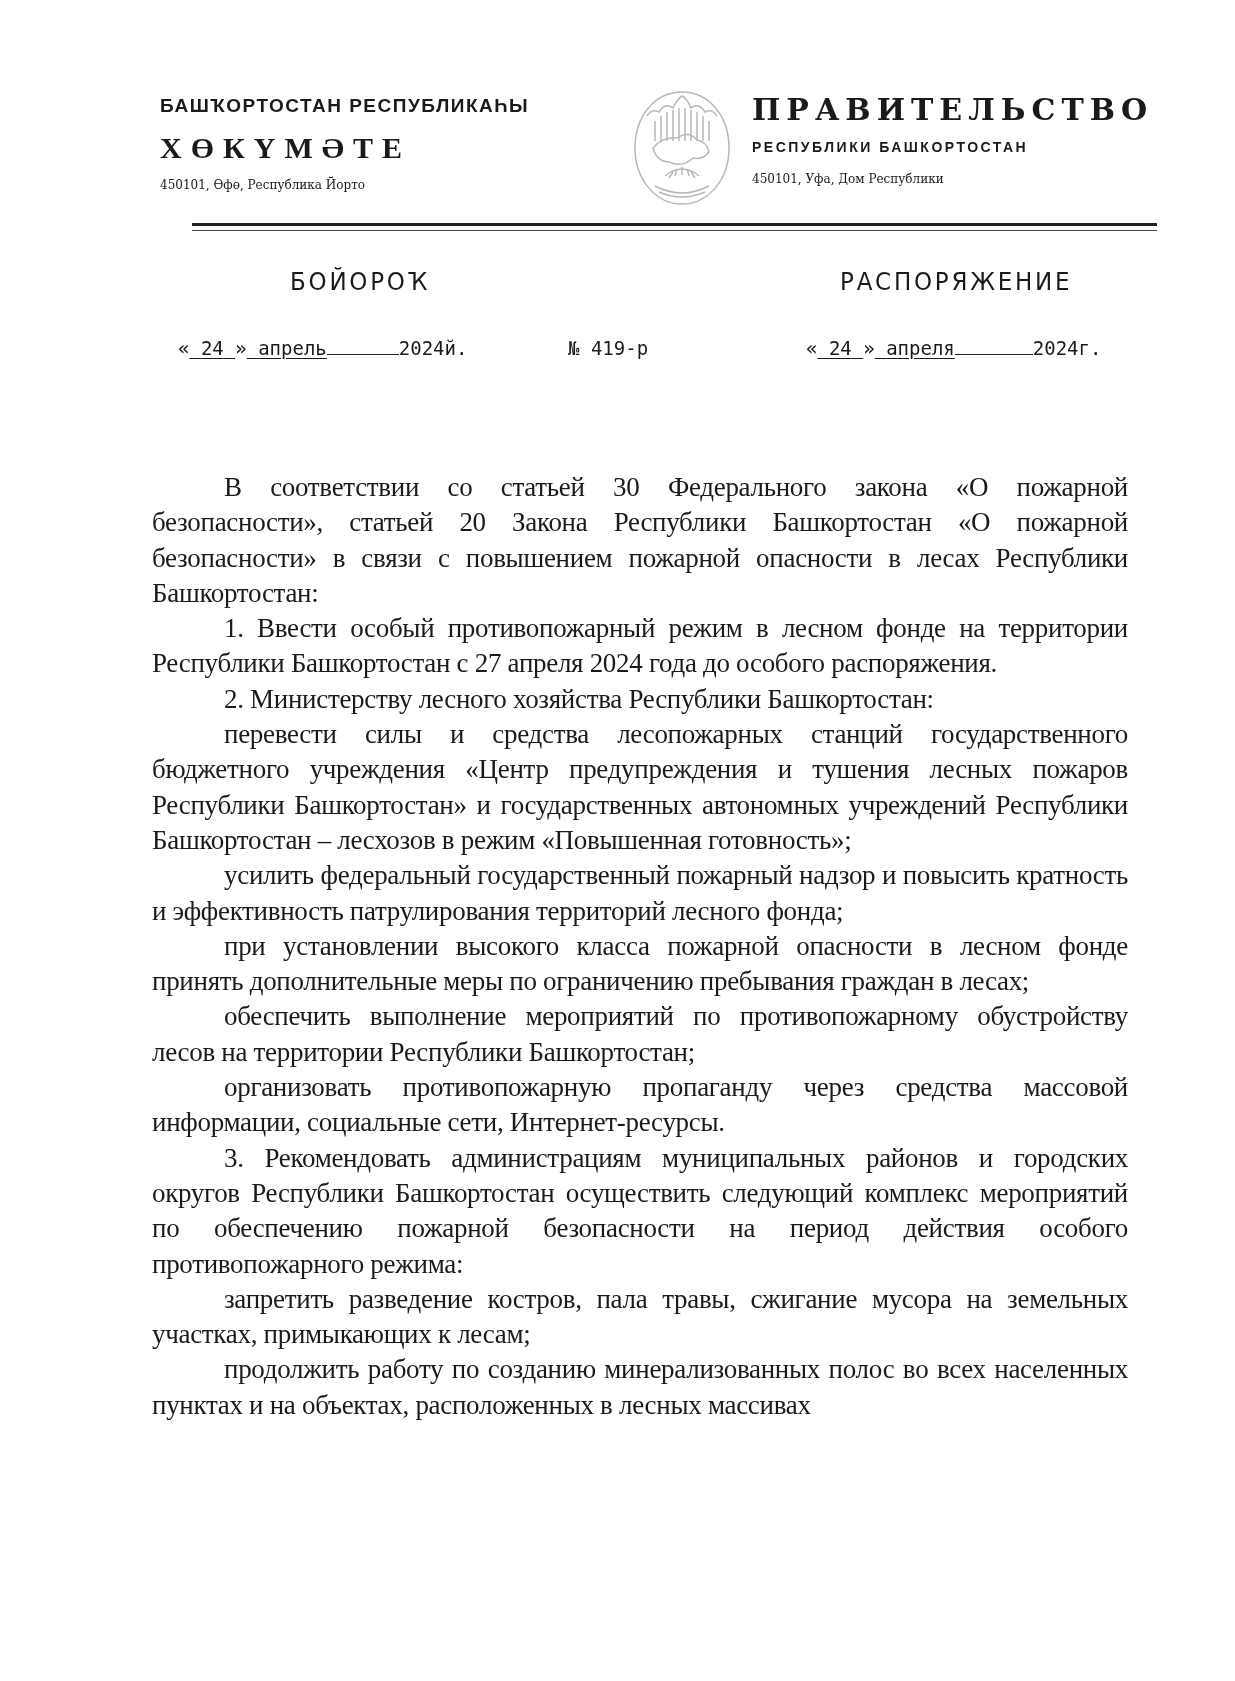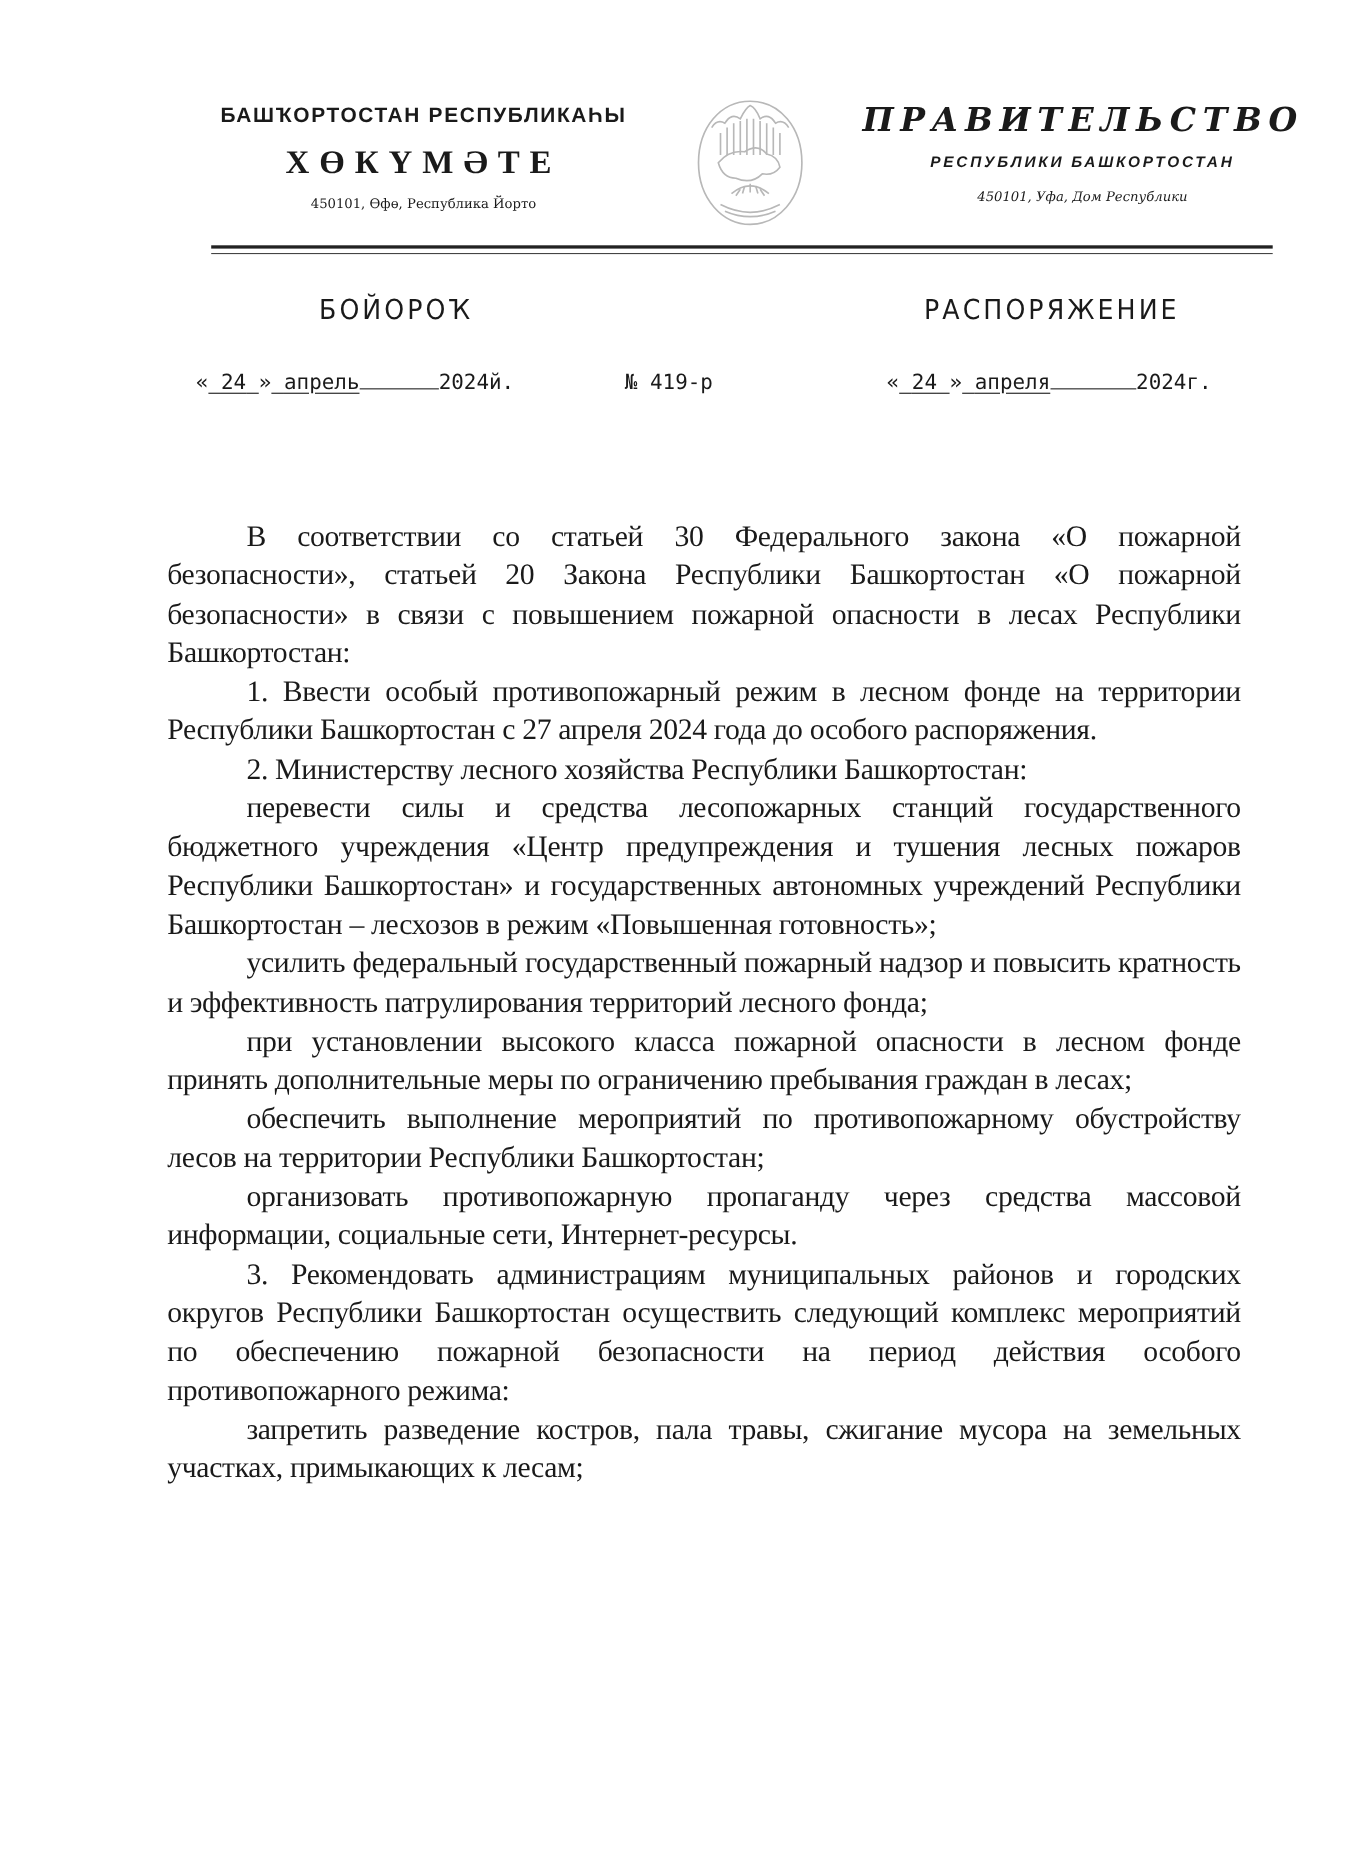--- a/index.html
+++ b/index.html
@@ -2,23 +2,23 @@
 <html><head>
   <meta charset="utf-8">
   <style>
     html, body { margin: 0; padding: 0; background: #ffffff; }
     body {
       width: 1235px; height: 1681px; position: relative; overflow: hidden;
       color: #1a1a1a;
       font-family: "Liberation Serif", "DejaVu Serif", serif;
     }
     .abs { position: absolute; }
-    .hdr-left, .hdr-right { text-align: center; }
+    .hdr-left, .hdr-right { }
     .hdr-left { left: 160px; width: 450px; top: 92px; }
-    .hdr-right { left: 784px; width: 400px; top: 92px; font-style: italic; }
+    .hdr-right { left: 752px; width: 400px; top: 92px; }
     .bash-title {
       font-family: "Liberation Sans", "DejaVu Sans", sans-serif;
       font-weight: bold; font-size: 19px; letter-spacing: 1.5px; margin: 0;
       line-height: 28px;
     }
     .bash-big {
       font-family: Liberation Serif, serif;
       font-weight: bold; font-size: 30px; letter-spacing: 9px; margin-top: 10px;
       line-height: 36px;
     }
@@ -109,13 +109,14 @@
   <p>В соответствии со статьей 30 Федерального закона «О пожарной безопасности», статьей 20 Закона Республики Башкортостан «О пожарной безопасности» в связи с повышением пожарной опасности в лесах Республики Башкортостан:</p>
   <p>1. Ввести особый противопожарный режим в лесном фонде на территории Республики Башкортостан с 27 апреля 2024 года до особого распоряжения.</p>
   <p>2. Министерству лесного хозяйства Республики Башкортостан:</p>
   <p>перевести силы и средства лесопожарных станций государственного бюджетного учреждения «Центр предупреждения и тушения лесных пожаров Республики Башкортостан» и государственных автономных учреждений Республики Башкортостан – лесхозов в режим «Повышенная готовность»;</p>
   <p>усилить федеральный государственный пожарный надзор и повысить кратность и эффективность патрулирования территорий лесного фонда;</p>
   <p>при установлении высокого класса пожарной опасности в лесном фонде принять дополнительные меры по ограничению пребывания граждан в лесах;</p>
   <p>обеспечить выполнение мероприятий по противопожарному обустройству лесов на территории Республики Башкортостан;</p>
   <p>организовать противопожарную пропаганду через средства массовой информации, социальные сети, Интернет-ресурсы.</p>
   <p>3. Рекомендовать администрациям муниципальных районов и городских округов Республики Башкортостан осуществить следующий комплекс мероприятий по обеспечению пожарной безопасности на период действия особого противопожарного режима:</p>
   <p>запретить разведение костров, пала травы, сжигание мусора на земельных участках, примыкающих к лесам;</p>
+  <p>продолжить работу по созданию минерализованных полос во всех населенных пунктах и на объектах, расположенных в лесных массивах</p>
 </div>
 
 </body></html>

